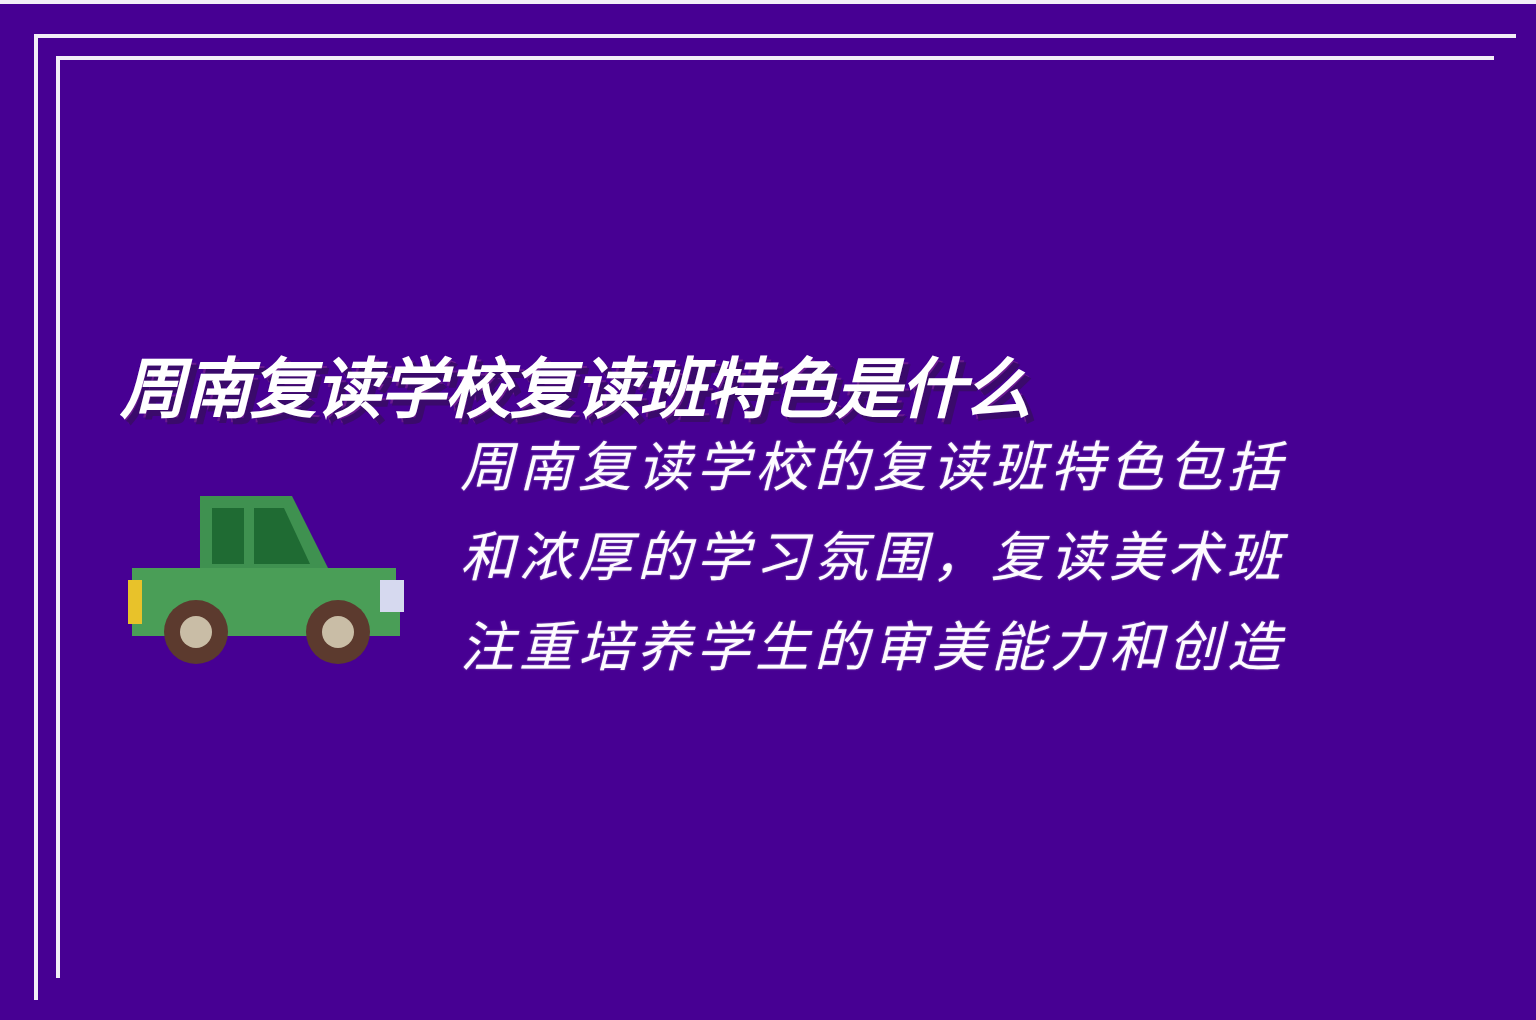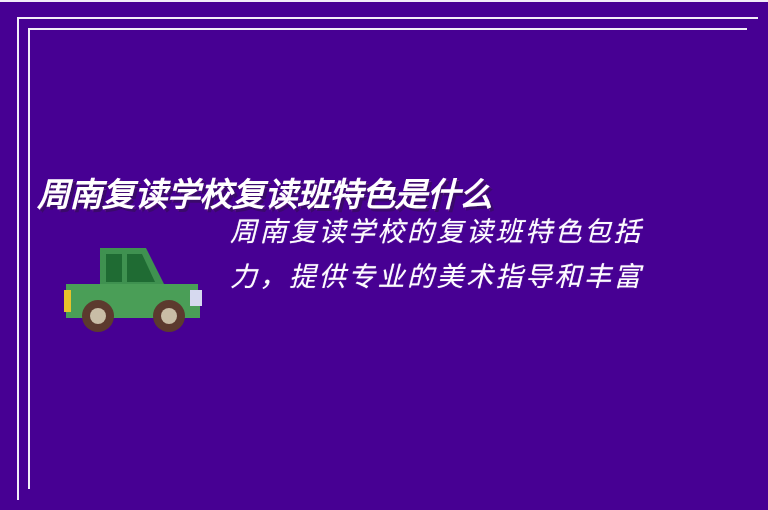--- a/index.html
+++ b/index.html
@@ -62,21 +62,21 @@
     right: 21px;
     bottom: 21px;
     border: 2px solid #f2eef8;
     border-left: none;
     border-top: none;
   }
 
   
   #headline {
     position: absolute;
-    left: 37px;
+    left: 60px;
     top: 62px;
     width: 660px;
     font-family: "DejaVu Sans", "Liberation Sans", sans-serif;
     font-weight: 700;
     font-style: italic;
     font-size: 33px;
     line-height: 53px;
     letter-spacing: -0.5px;
     color: #ffffff;
     text-shadow: 3px 3px 0 #3a0a6b, 2px 2px 0 #6a1a8f;
@@ -86,21 +86,21 @@
     display: block;
     white-space: nowrap;
   }
 
   
   #body-copy {
     position: absolute;
     left: 230px;
     top: 212px;
     width: 424px;
-    font-family: Liberation Mono, monospace;
+    font-family: Liberation Serif, serif;
     font-style: italic;
     font-weight: 400;
     font-size: 27px;
     line-height: 45px;
     letter-spacing: 2.5px;
     color: #fdfbff;
     text-shadow: 0 0 1px rgba(255,255,255,0.55);
   }
   .body-line {
     display: block;
@@ -149,16 +149,17 @@
 
     <circle cx="36" cy="76" r="16" fill="#5c3a2e"></circle>
     <circle cx="36" cy="76" r="8" fill="#c9bda6"></circle>
 
     <circle cx="107" cy="76" r="16" fill="#5c3a2e"></circle>
     <circle cx="107" cy="76" r="8" fill="#c9bda6"></circle>
   </svg>
 
   <div id="body-copy">
     <span class="body-line">周南复读学校的复读班特色包括</span>
-    <span class="body-line">力，提供专业的美术指导和丰富</span>
+    <span class="body-line">和浓厚的学习氛围，复读美术班</span>
+    <span class="body-line">注重培养学生的审美能力和创造</span>
   </div>
 
 </div>
 
 </body></html>

